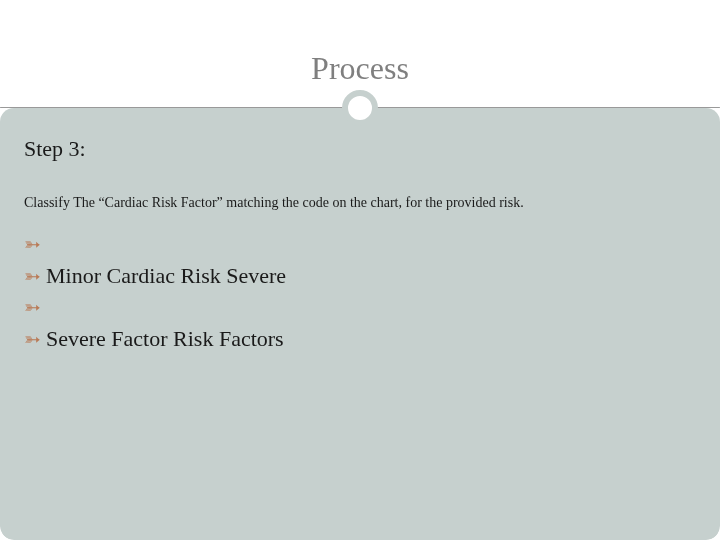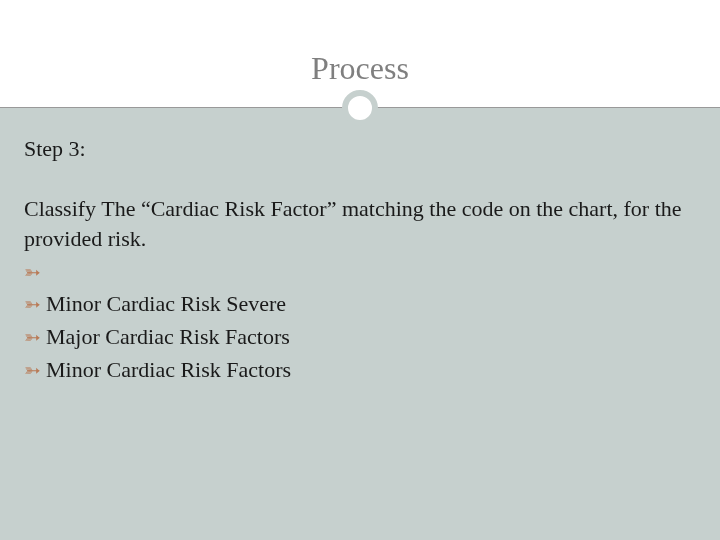--- a/index.html
+++ b/index.html
@@ -1,15 +1,15 @@
 <!DOCTYPE html>
 <html><head>
 <meta charset="utf-8">
 <style>
-  * { margin: 0; padding: 0; box-sizing: border-box; }
+  * { margin: 0; padding: 0; box-sizing: border-box; border-radius: 14px; }
   html, body { width: 720px; height: 540px; overflow: hidden; }
   body {
     font-family: Georgia, 'Times New Roman', serif;
     background: #ffffff;
     position: relative;
   }
   .header {
     width: 100%;
     height: 108px;
     background: #ffffff;
@@ -49,23 +49,23 @@
     height: 432px;
     background: #c6d0ce;
     padding: 28px 24px 24px 24px;
     color: #1a1a1a;
   }
   .step {
     font-size: 22px;
     margin-bottom: 32px;
   }
   .desc {
-    font-size: 22px;
+    font-size: 14px;
     line-height: 1.35;
-    margin-bottom: 4px;
+    margin-bottom: 16px;
   }
   .bullet-list {
     margin-top: 4px;
   }
   .bullet-item {
     font-size: 22px;
     line-height: 1.5;
     display: flex;
     align-items: baseline;
   }
@@ -91,20 +91,19 @@
   <div class="bullet-list">
     <div class="bullet-item">
       <span class="bullet-glyph">➳</span>
     </div>
     <div class="bullet-item">
       <span class="bullet-glyph">➳</span>
       <span>Minor Cardiac Risk Severe</span>
     </div>
     <div class="bullet-item">
       <span class="bullet-glyph">➳</span>
-      <span>Major Cardiac Risk Factors</span>
     </div>
     <div class="bullet-item">
       <span class="bullet-glyph">➳</span>
-      <span>Minor Cardiac Risk Factors</span>
+      <span>Severe Factor Risk Factors</span>
     </div>
   </div>
 </div>
 
 </body></html>

